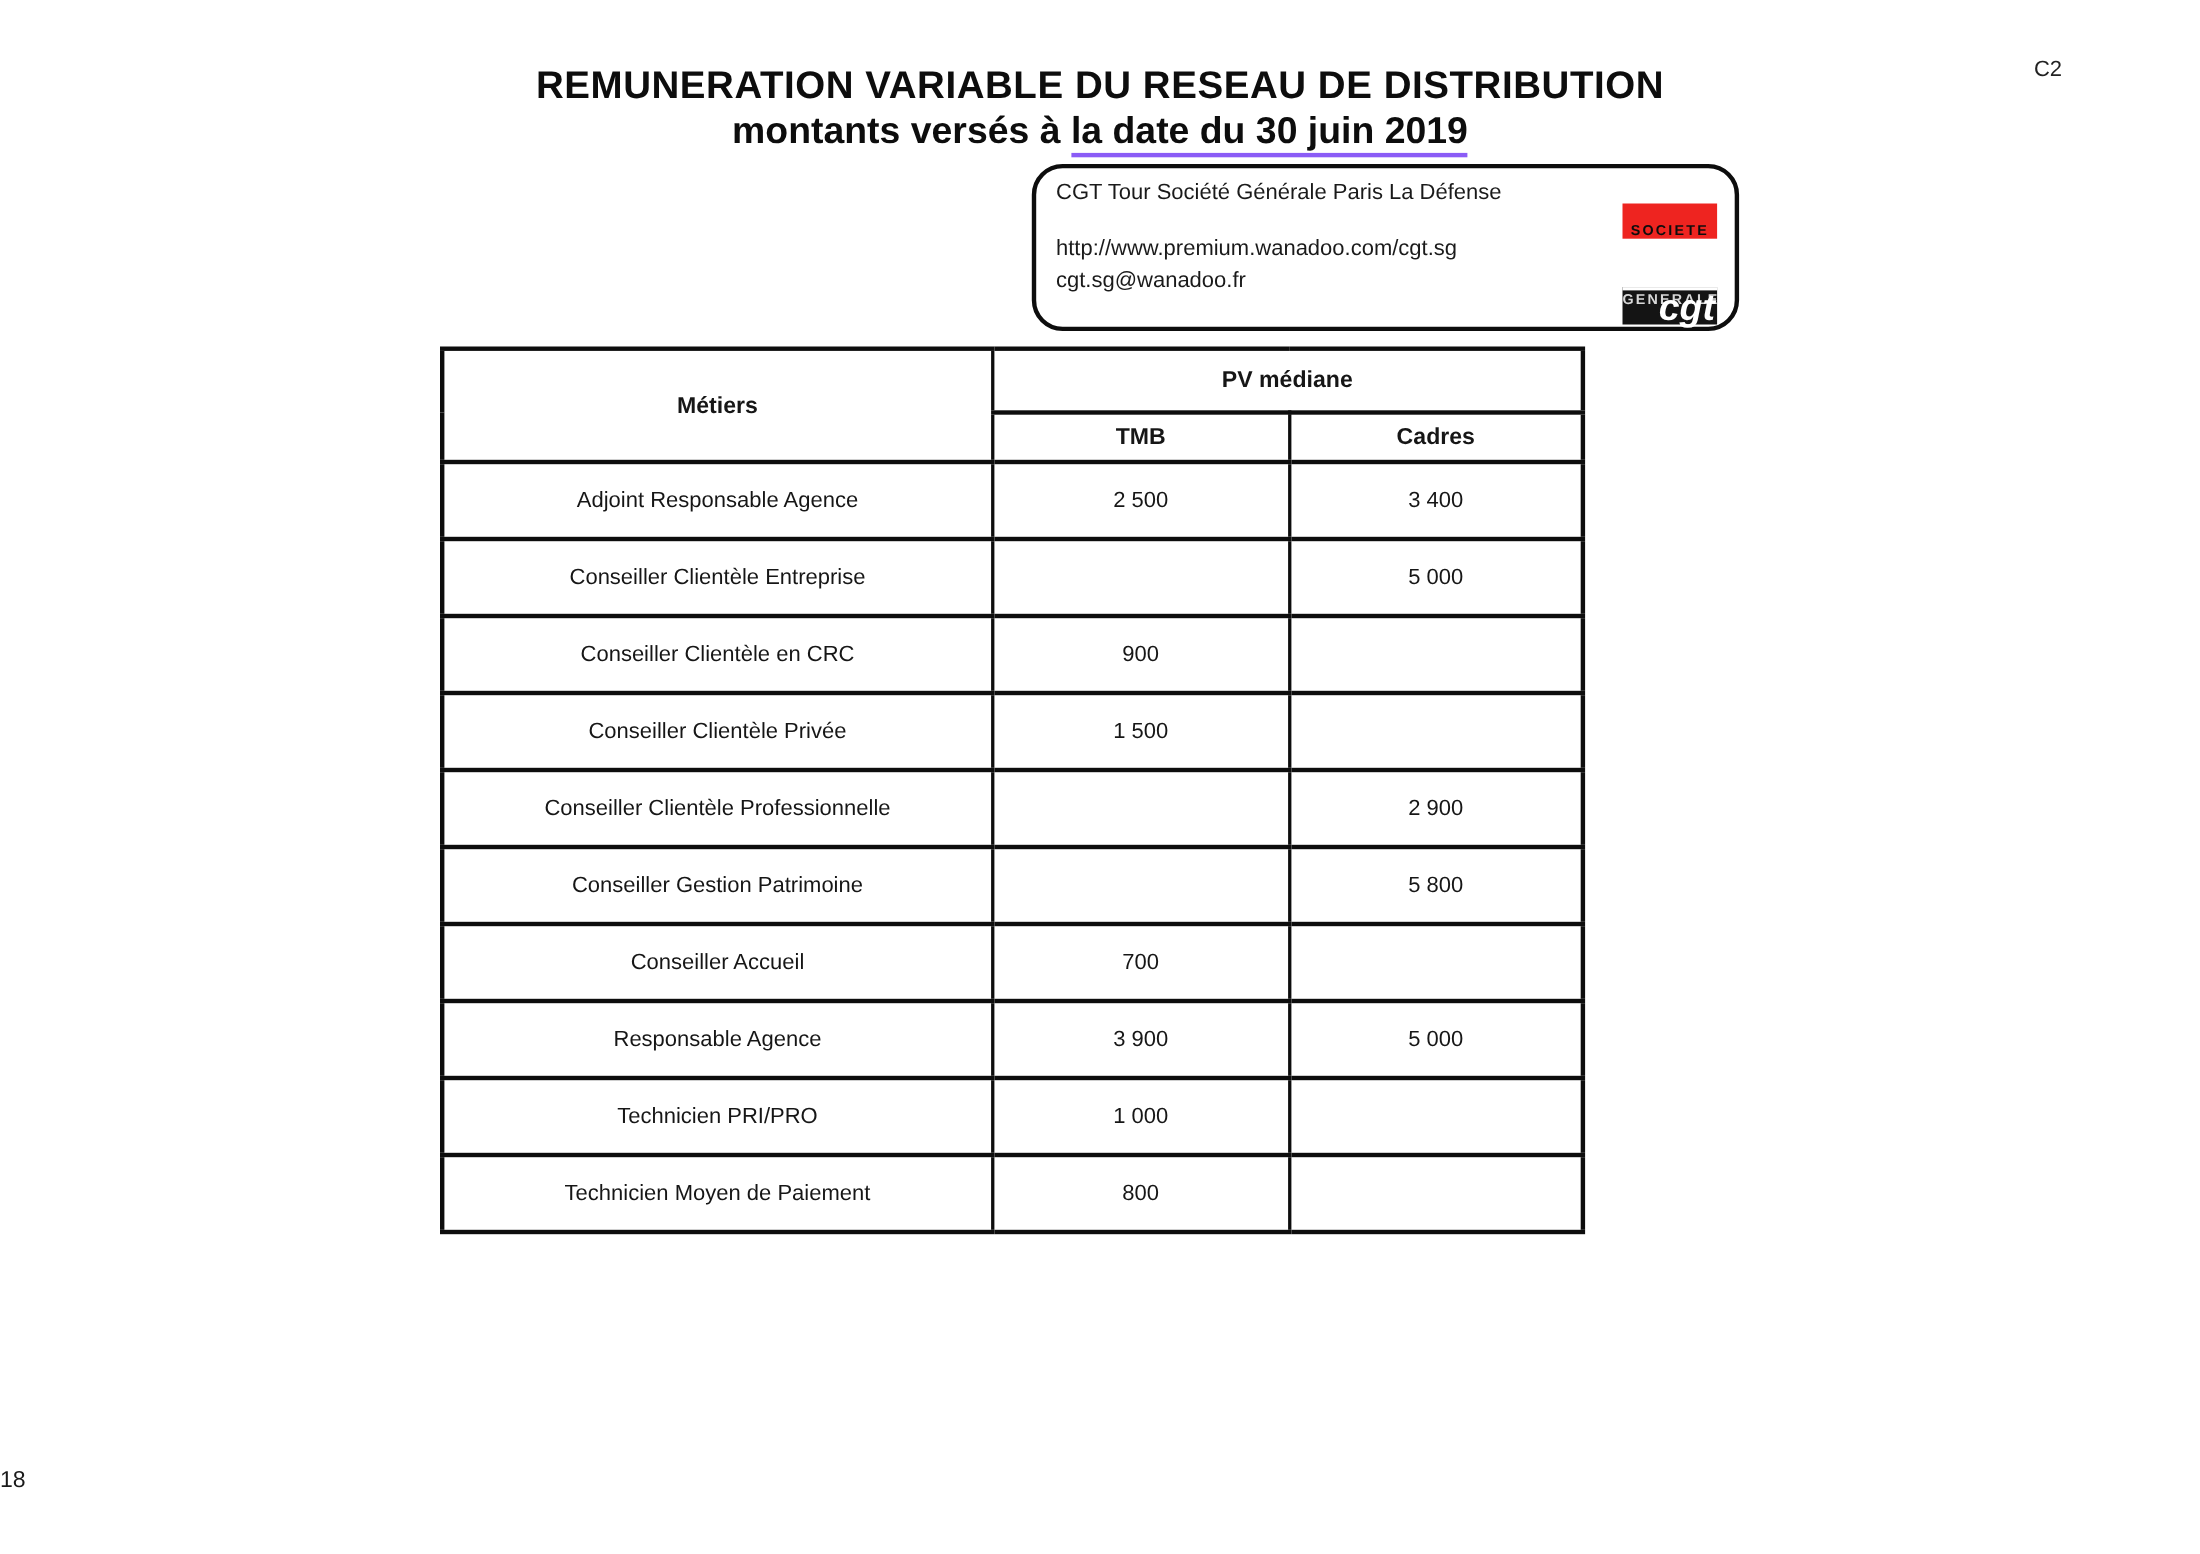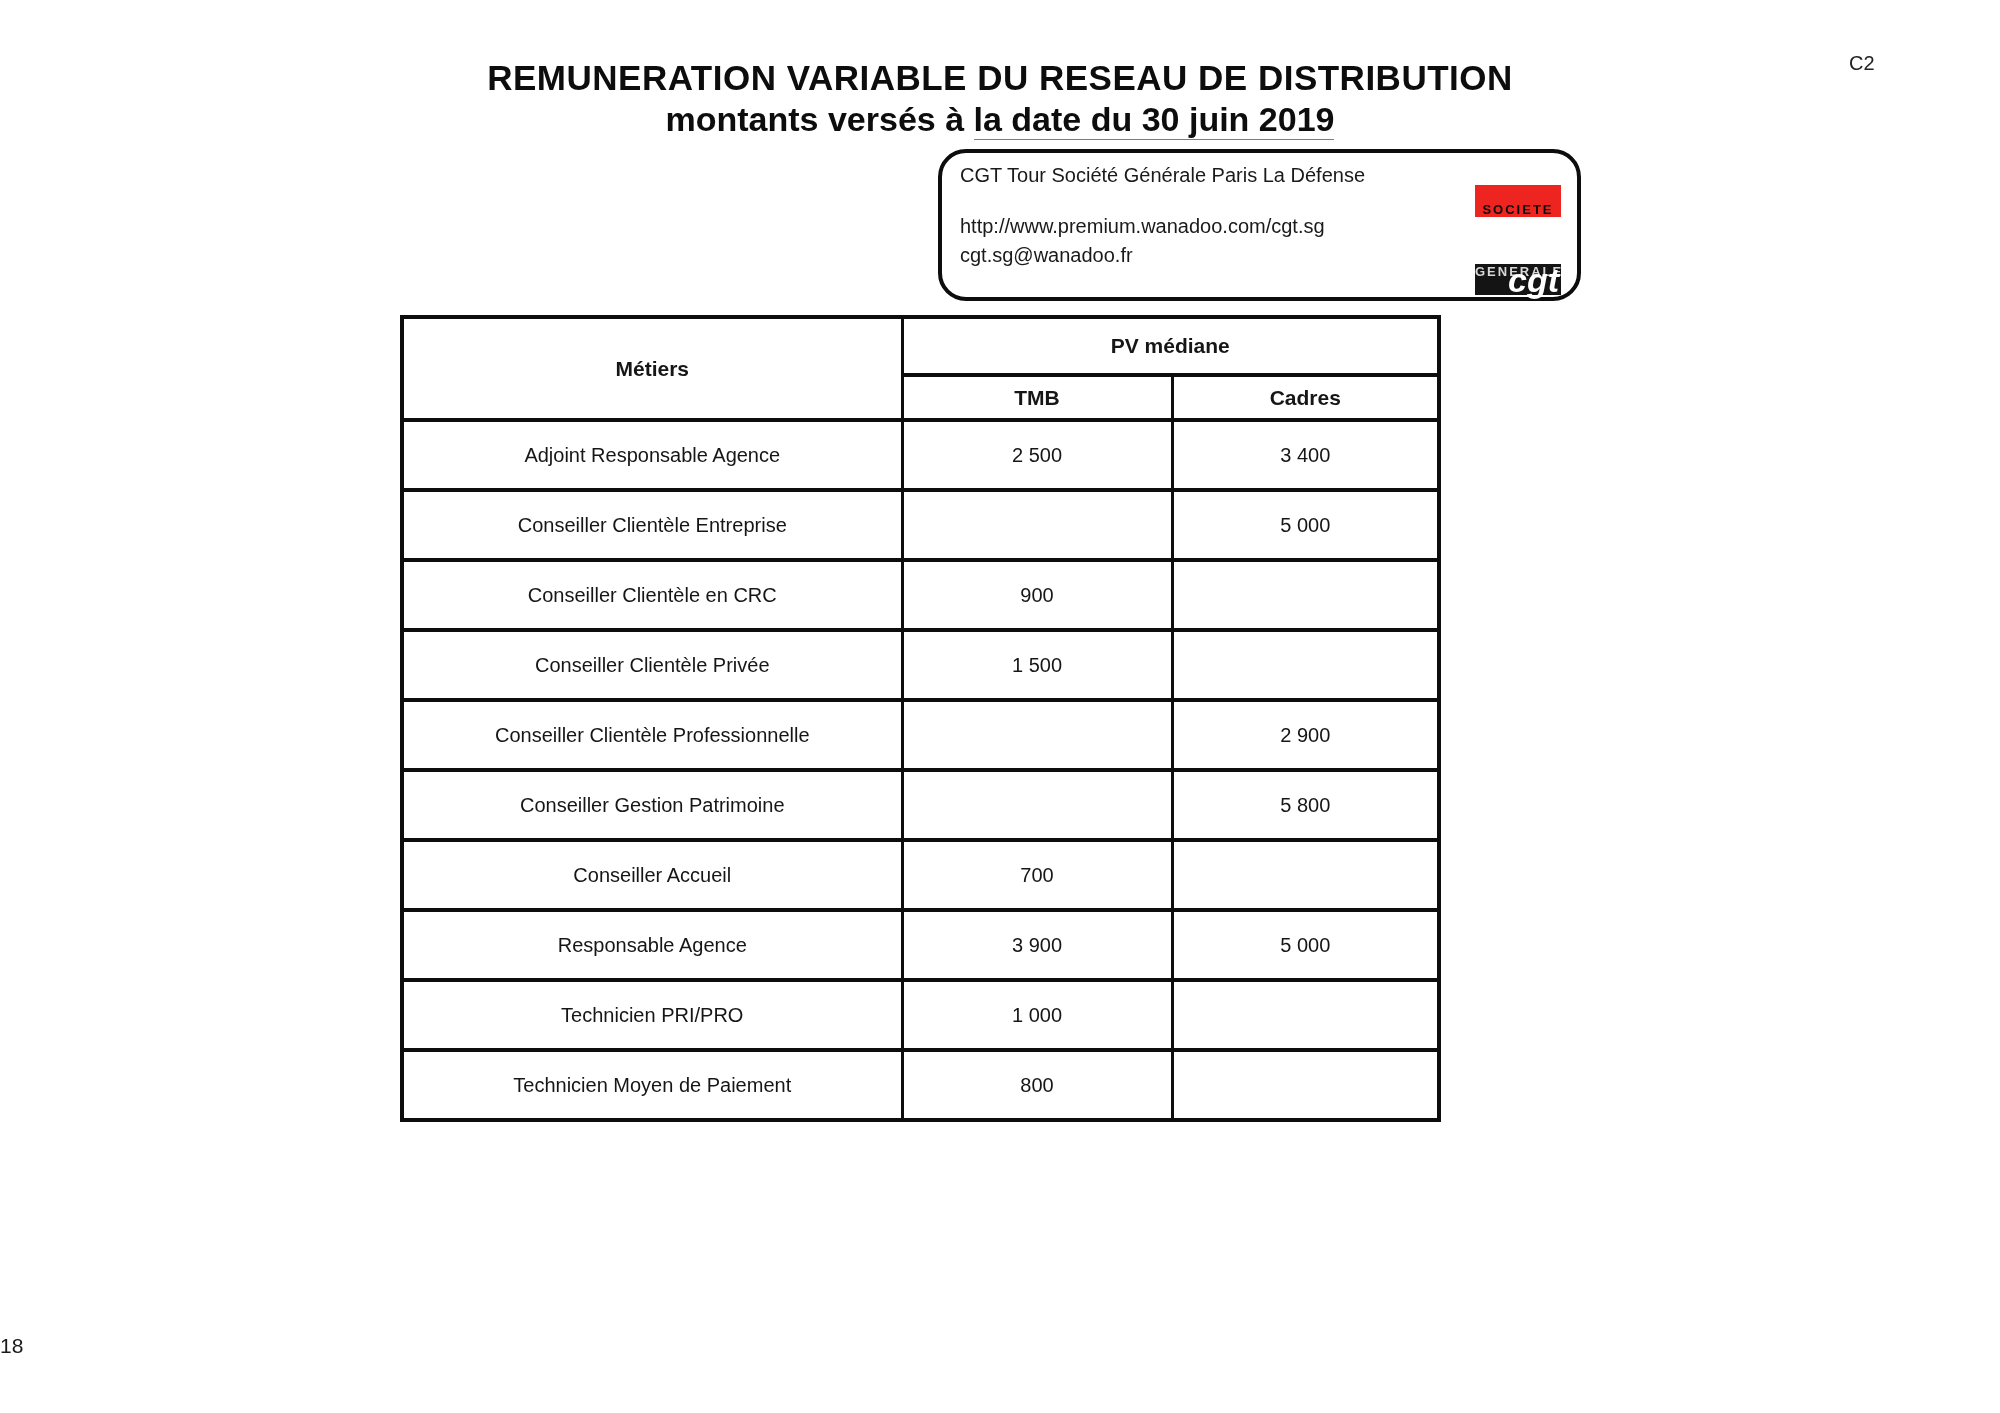--- a/index.html
+++ b/index.html
@@ -35,21 +35,21 @@
     position: absolute;
     top: 100px;
     left: 0;
     width: 100%;
     text-align: center;
     font-size: 34px;
     font-weight: bold;
     color: #0d0d0d;
   }
   .title2 .underlined {
-    border-bottom: 1px solid #8b5cf6;
+    border-bottom: 4px solid #8b5cf6;
     padding-bottom: 1px;
   }
   .contact-box {
     position: absolute;
     left: 938px;
     top: 149px;
     width: 643px;
     height: 152px;
     border: 4px solid #0d0d0d;
     border-radius: 28px;

